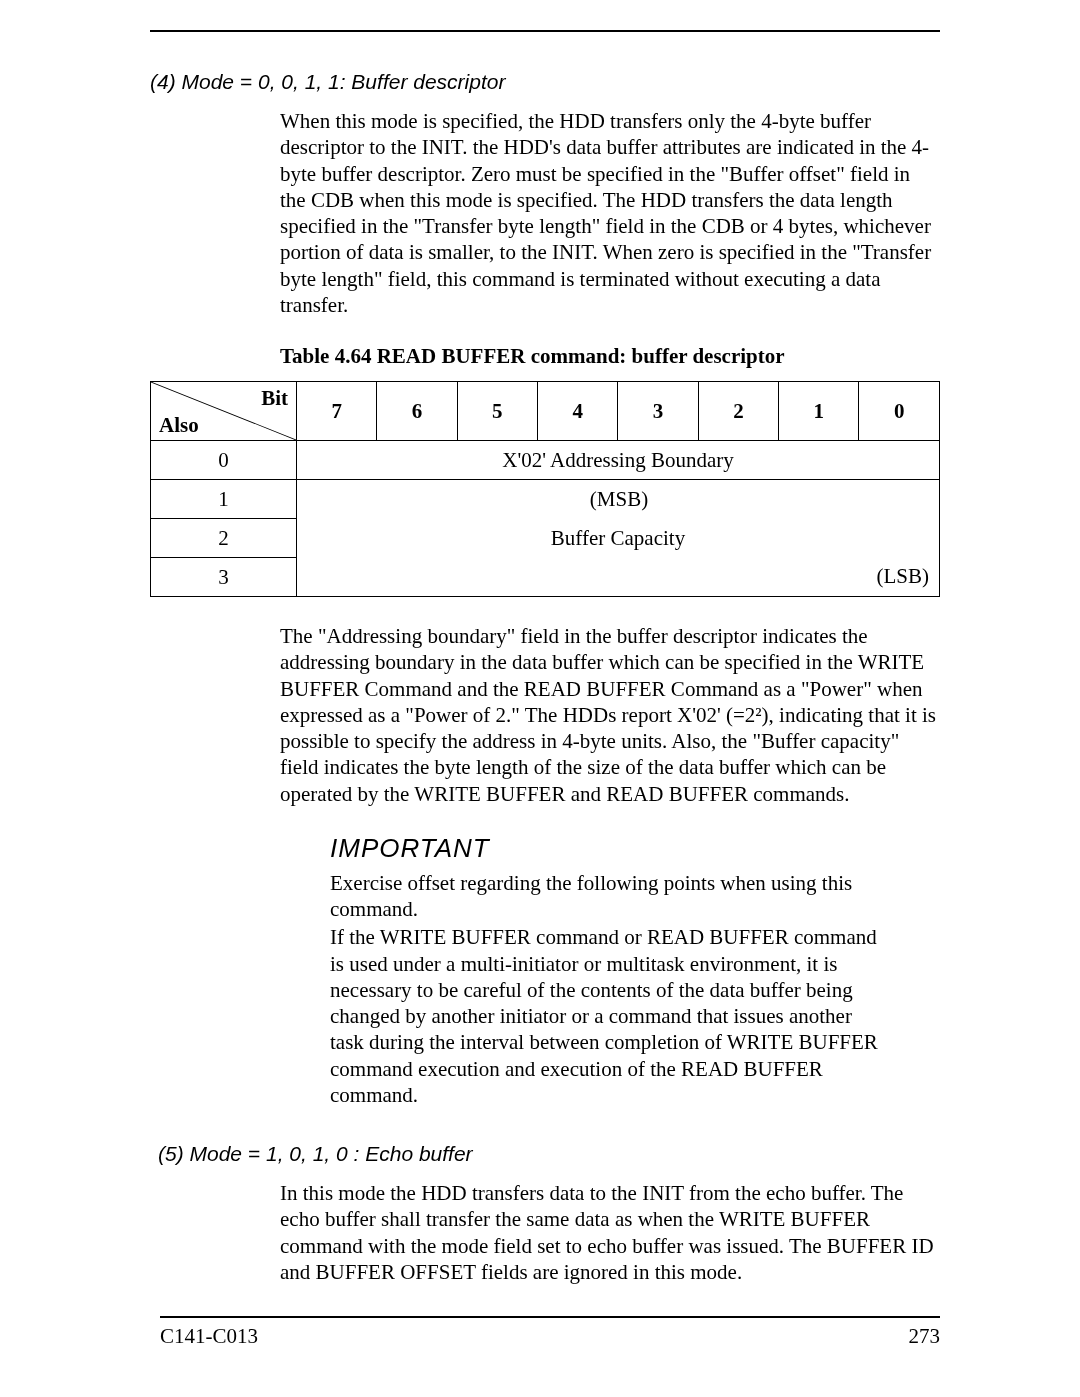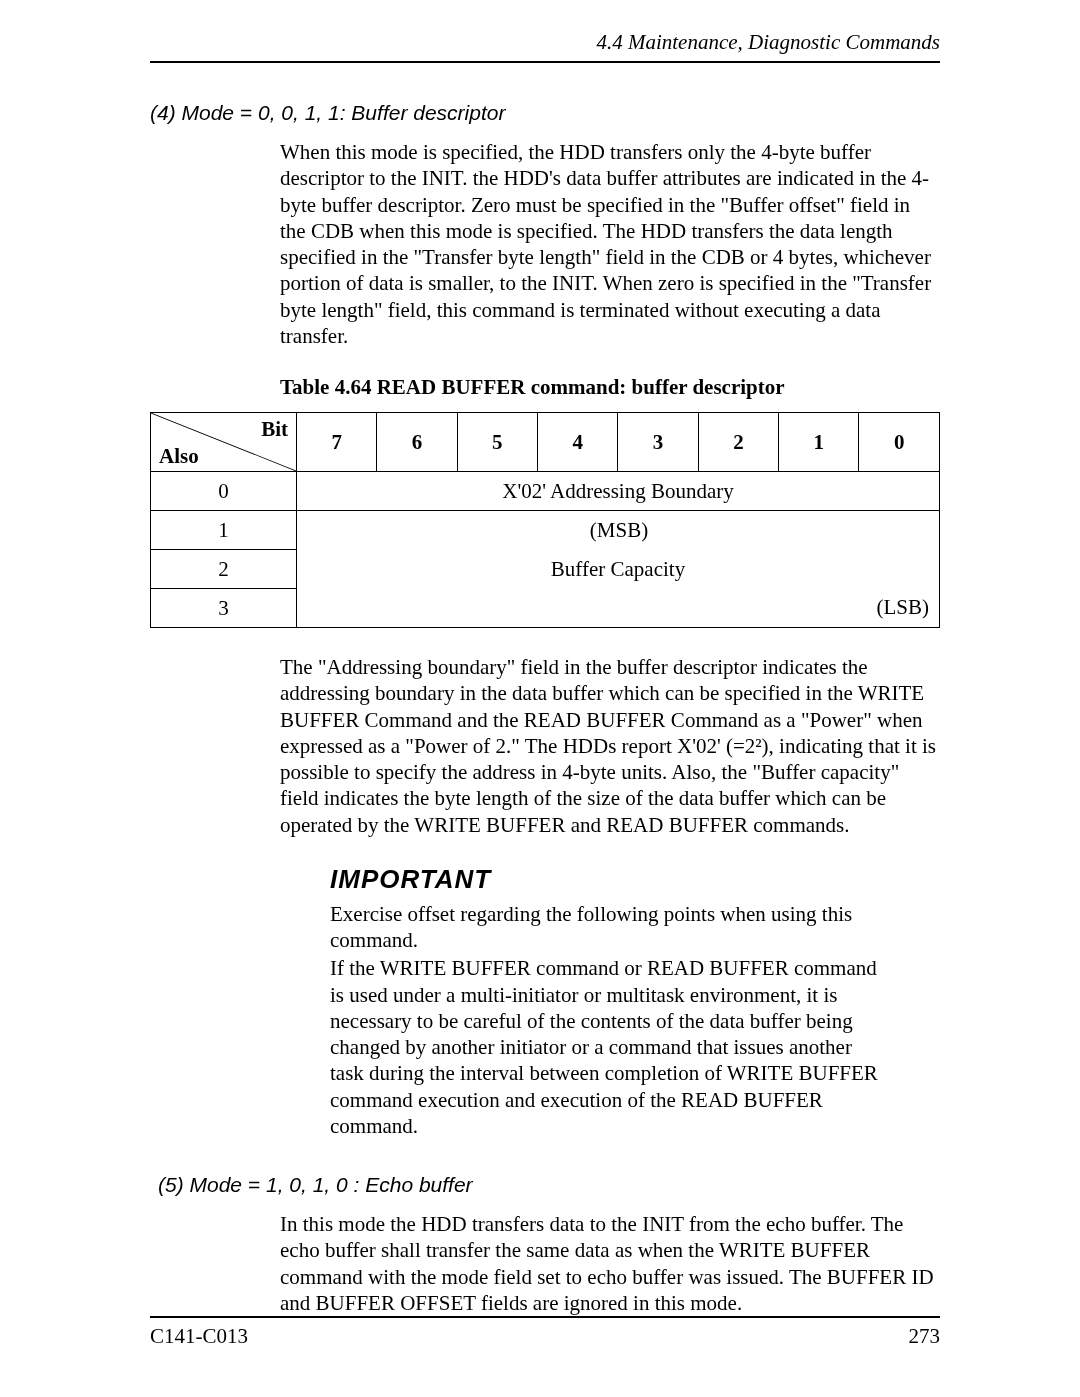--- a/index.html
+++ b/index.html
@@ -84,54 +84,53 @@
   }
   .diag-cell .lbl-bot {
     position: absolute;
     bottom: 2px;
     left: 8px;
   }
   .msb-cell { text-align: right; padding-left: 10px !important; }
   .lsb-cell { text-align: right !important; padding-right: 10px !important; }
   .important-stamp {
     font-family: Arial, Helvetica, sans-serif;
-    font-weight: 700;
+    font-weight: 400;
     font-style: italic;
     font-size: 26px;
     letter-spacing: 1px;
     margin: 26px 0 6px 180px;
   }
   .important-body {
     margin-left: 180px;
     margin-right: 60px;
     font-size: 21px;
     line-height: 1.25;
   }
   .footer {
     position: absolute;
-    left: 150px;
+    left: 160px;
     right: 140px;
     bottom: 48px;
   }
   .footer-rule {
     border-top: 2px solid #000;
     margin-bottom: 6px;
   }
   .footer-row {
     display: flex;
     justify-content: space-between;
     font-size: 21px;
   }
 </style>
 </head>
 <body>
 
 <div class="page">
 
-  <div class="running-head">4.4   Maintenance, Diagnostic Commands</div>
   <div class="top-rule"></div>
 
   <div class="sec-title">(4)  Mode = 0, 0, 1, 1:  Buffer descriptor</div>
   <div class="body-block">When this mode is specified, the HDD transfers only the 4-byte buffer descriptor to the INIT.  the HDD's data buffer attributes are indicated in the 4-byte buffer descriptor.  Zero must be specified in the "Buffer offset" field in the CDB when this mode is specified.  The HDD transfers the data length specified in the "Transfer byte length" field in the CDB or 4 bytes, whichever portion of data is smaller, to the INIT.  When zero is specified in the "Transfer byte length" field, this command is terminated without executing a data transfer.</div>
 
   <div class="table-caption">Table 4.64  READ BUFFER command: buffer descriptor</div>
 
   <table class="bit-table">
     <tbody>
         <tr>

